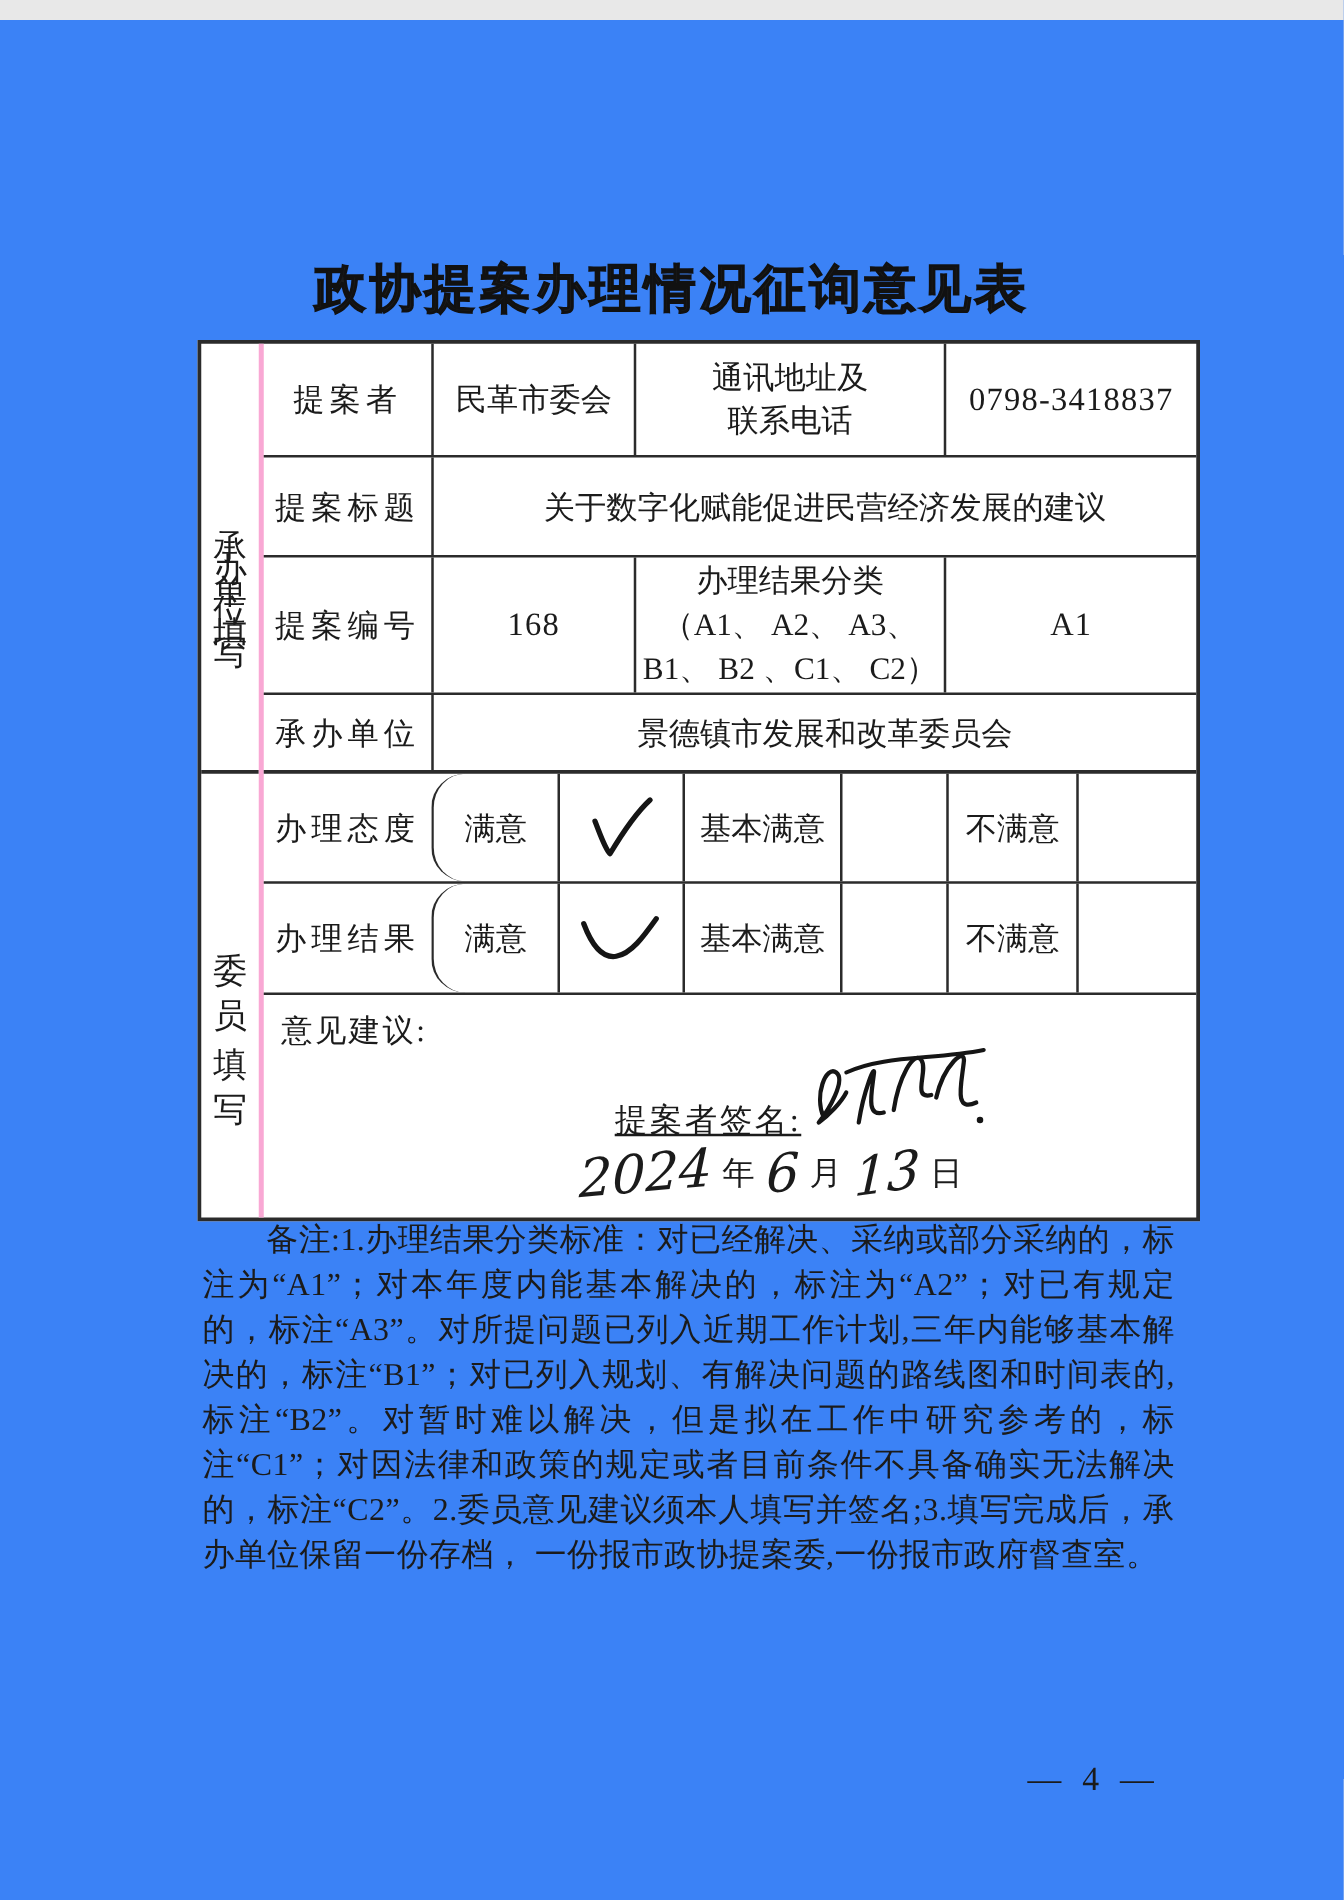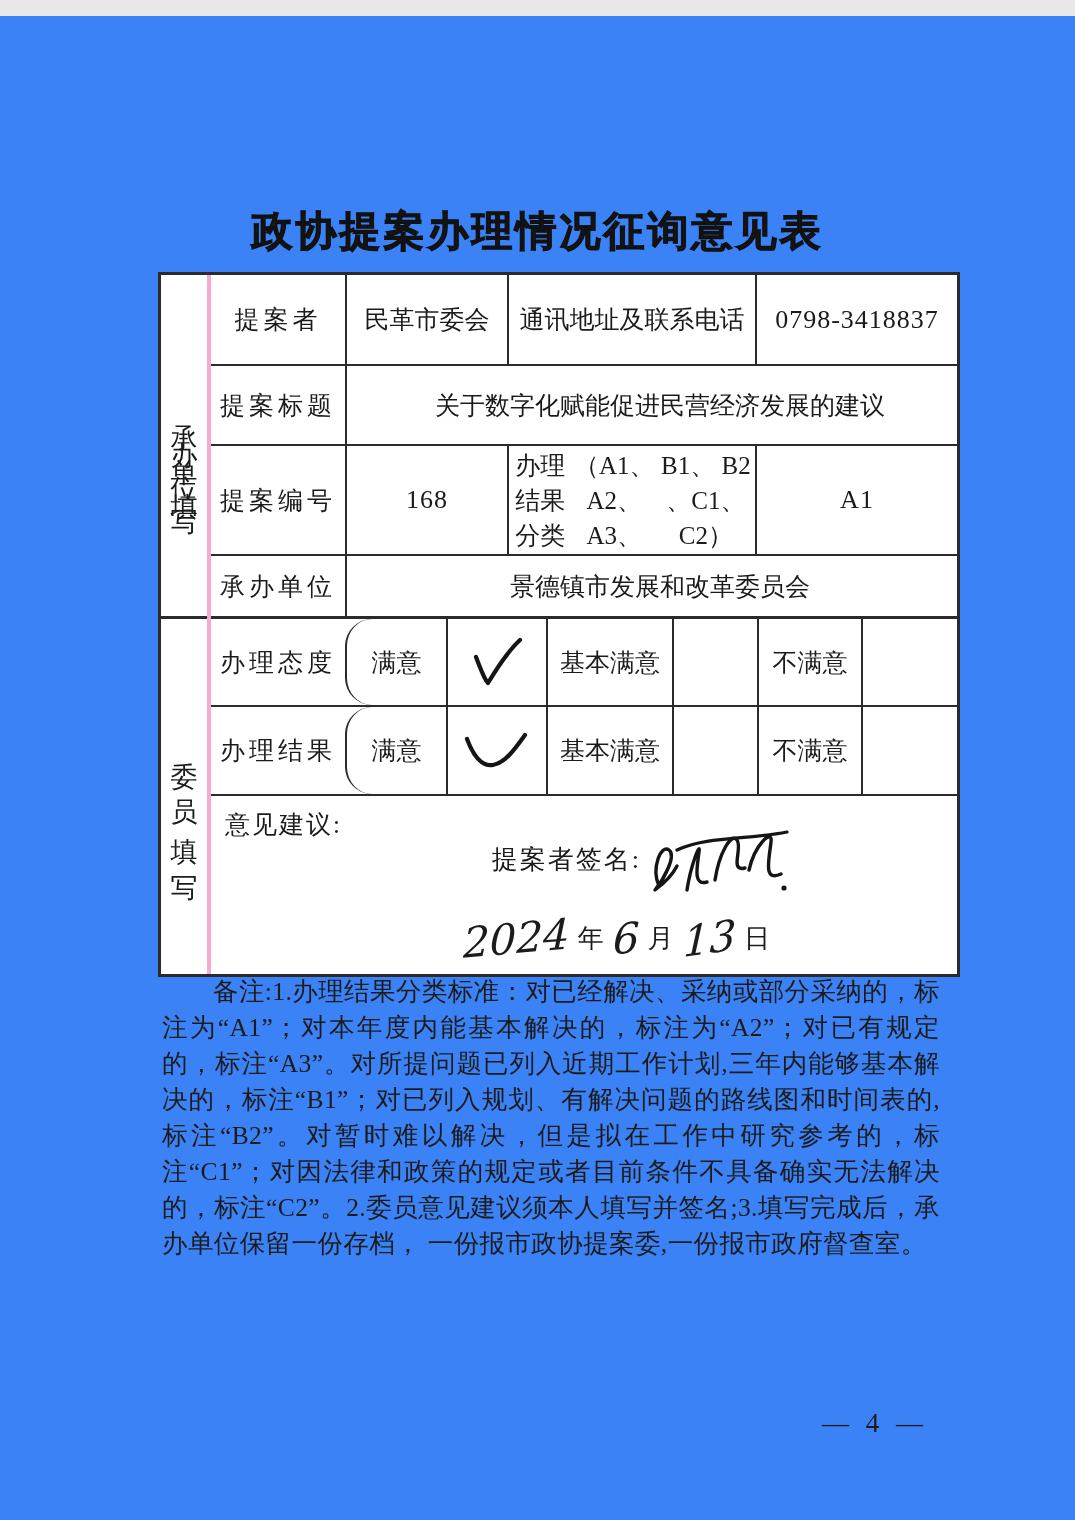--- a/index.html
+++ b/index.html
@@ -73,42 +73,43 @@
   .w3 { width: 248px; }
   .w4 { width: 202px; }
   .w-span { width: 612px; padding-left: 16px; }
   .wo1 { width: 101px; border-radius: 27px; }
   .wc1 { width: 100px; }
   .wo2 { width: 126px; }
   .we1 { width: 85px; }
   .wo3 { width: 104px; }
   .we2 { width: 96px; }
 
-  .stack { flex-direction: row; line-height: 35px; }
+  .stack { flex-direction: column; line-height: 35px; }
   .num { font-size: 26px; letter-spacing: 1px; }
 
   
   .opinion-cell {
     width: 590px;
     box-sizing: border-box;
     display: flex; flex-direction: column;
     align-items: flex-end;
     position: relative;
   }
   .opinion-label {
     position: absolute;
     left: 14px; top: 12px;
     font-size: 25px;
     letter-spacing: 2px;
   }
   .sig-line {
     margin-top: 46px;
     margin-right: 10px;
-    display: flex; align-items: flex-start;
+    display: flex; align-items: flex-end;
     height: 72px;
+    text-decoration: underline;
   }
   .sig-label { font-size: 26px; letter-spacing: 2px; }
   .sig-svg { margin-left: 2px; margin-top: -18px; }
   .date-line {
     margin-top: 0px;
     margin-right: 24px;
     display: flex; align-items: center;
   }
   .date-unit { font-size: 26px; margin: 0 6px; letter-spacing: 1px; }
   .hand-num {

